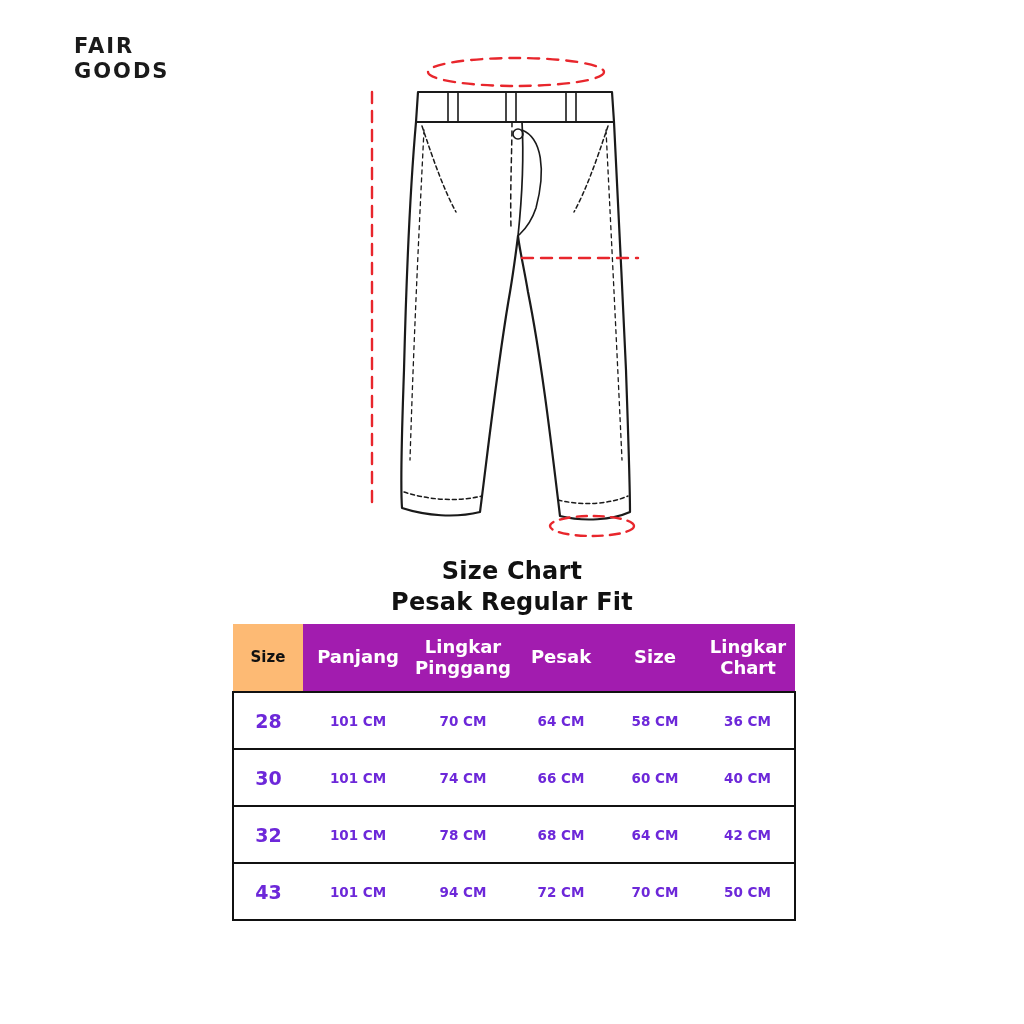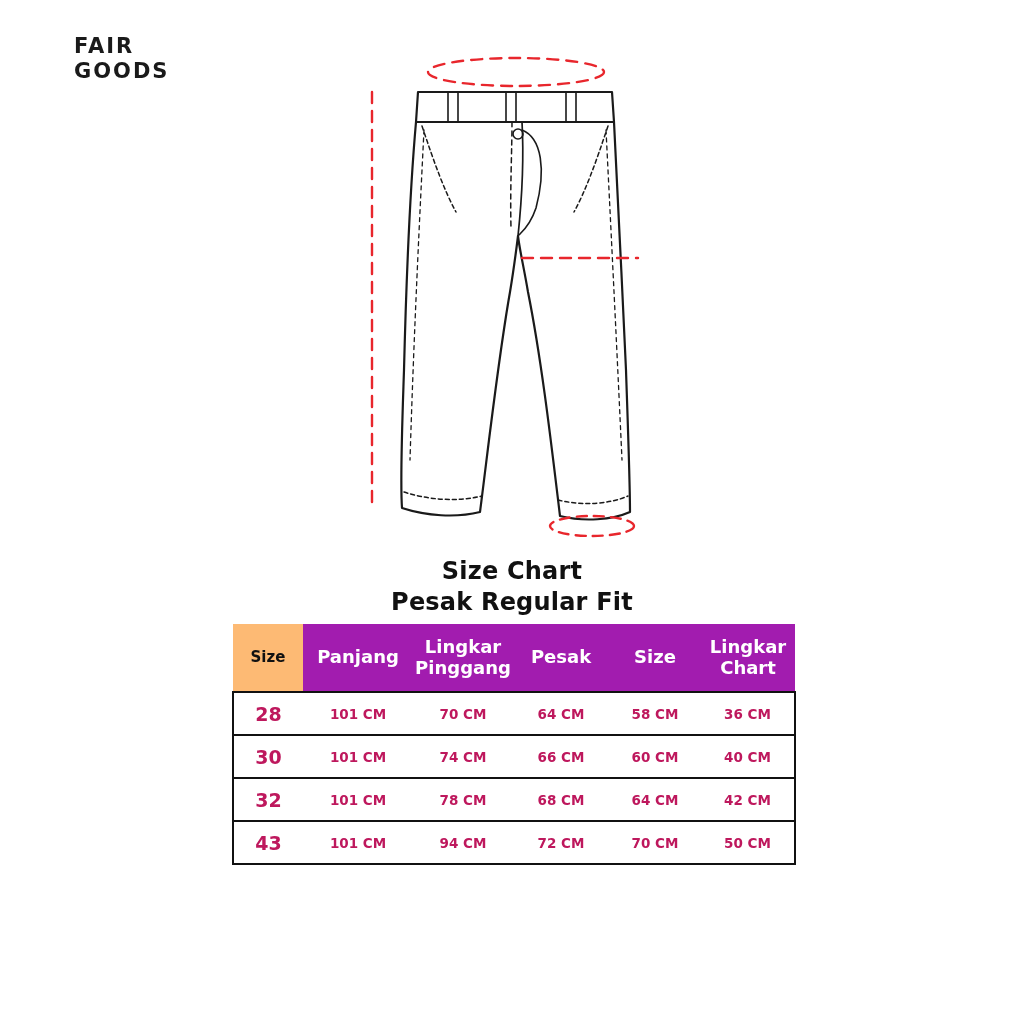--- a/index.html
+++ b/index.html
@@ -87,27 +87,27 @@
   }
   table.size-chart thead th.th-size {
     background: #fdba74;
     color: #111111;
     font-size: 15px;
   }
   table.size-chart tbody td {
     border: 2.5px solid #111111;
     border-left: none;
     border-right: none;
-    height: 43px;
+    height: 57px;
     text-align: center;
     vertical-align: middle;
     font-family: "DejaVu Sans", sans-serif;
     font-weight: bold;
     font-size: 13.5px;
-    color: #be185d;
+    color: #6d28d9;
     background: #ffffff;
   }
   table.size-chart tbody td.cell-size {
     font-size: 19px;
     border-left: 2.5px solid #111111;
   }
   table.size-chart tbody td.last-col {
     border-right: 2.5px solid #111111;
   }
   table.size-chart tbody tr:not(:last-child) td {

